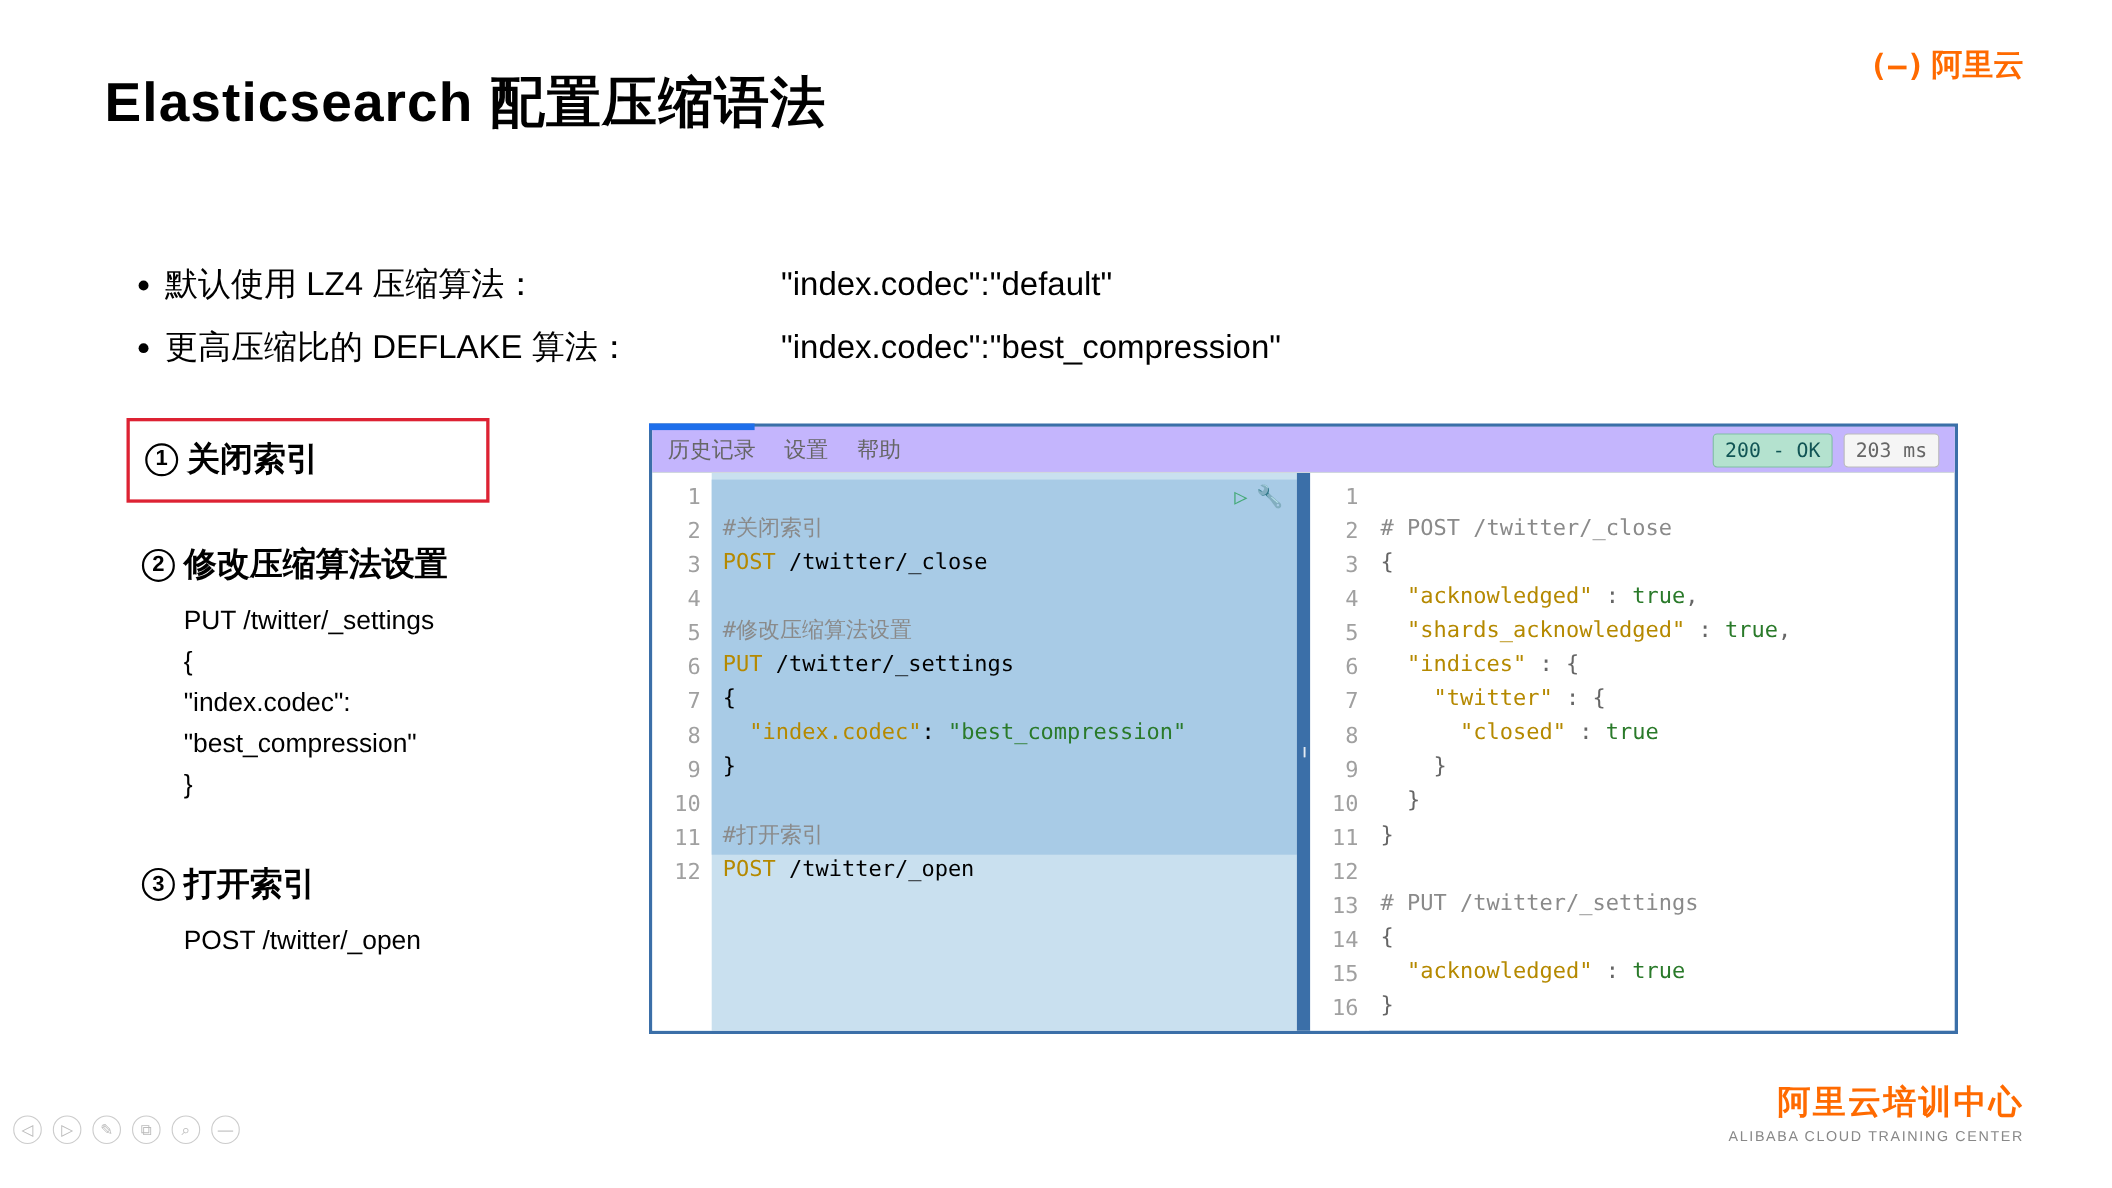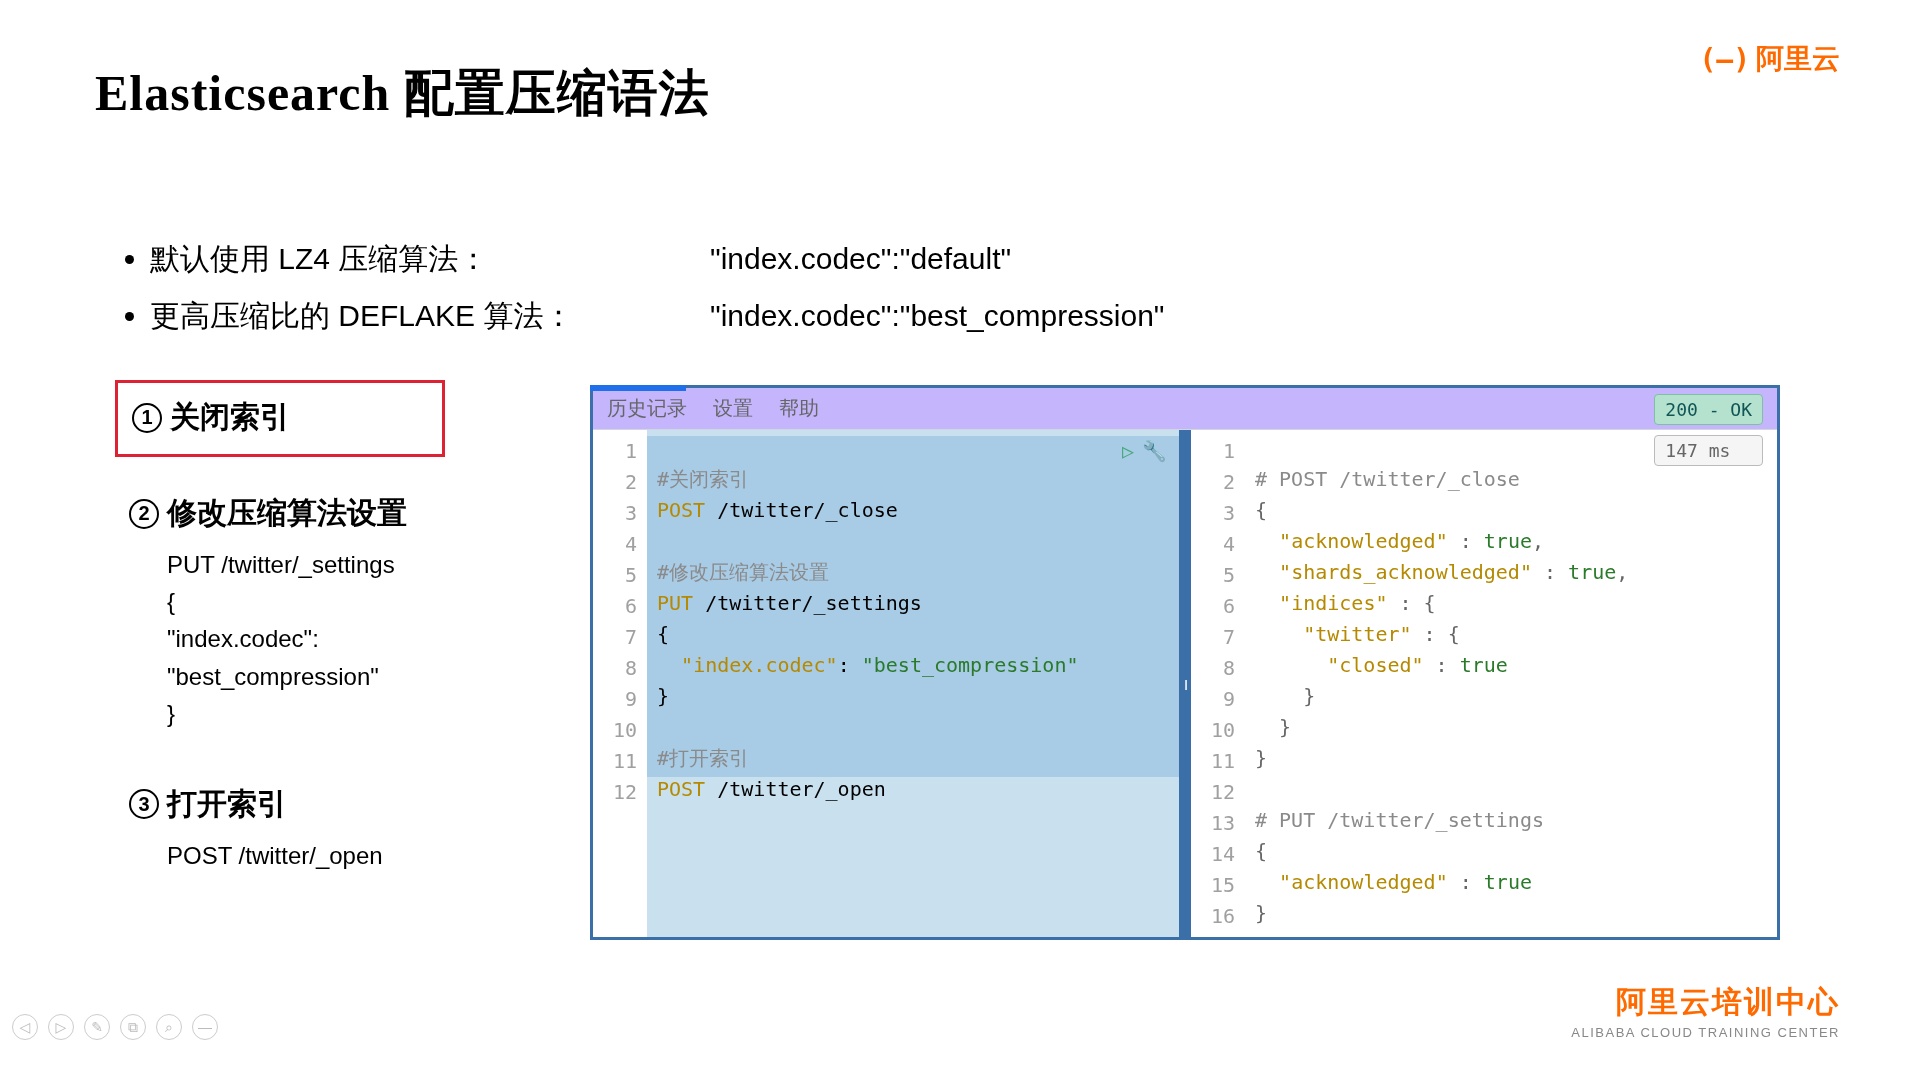--- a/index.html
+++ b/index.html
@@ -2,39 +2,39 @@
 <html><head>
 <meta charset="utf-8">
 <style>
   * { margin: 0; padding: 0; box-sizing: border-box; }
   html, body { width: 1920px; height: 1080px; font-family: "Microsoft YaHei", Arial, sans-serif; background: #fff; color: #000; }
   .slide { position: relative; width: 100%; height: 100%; }
 
   .logo-top { position: absolute; top: 40px; right: 80px; color: #ff6a00; font-weight: 700; font-size: 28px; display: flex; align-items: center; gap: 6px; }
   .logo-top .bracket { font-family: monospace; font-weight: 900; }
 
-  .title { position: absolute; top: 60px; left: 95px; font-size: 50px; font-weight: 700; letter-spacing: 1px; font-family: Liberation Serif, serif; }
+  .title { position: absolute; top: 60px; left: 95px; font-size: 50px; font-weight: 700; letter-spacing: 1px; }
 
   .bullets { position: absolute; top: 230px; left: 120px; font-size: 30px; line-height: 1.9; }
   .bullets li { list-style: disc; margin-left: 30px; }
   .bullet-val { display: inline-block; }
   .bullet-row { display: flex; }
   .bullet-label { width: 560px; }
 
   .steps { position: absolute; top: 380px; left: 115px; width: 330px; }
   .step { margin-bottom: 22px; padding: 14px 14px 16px 14px; }
   .step.active { border: 3px solid #d23; }
   .step-head { font-size: 30px; font-weight: 700; display: flex; align-items: center; gap: 8px; }
   .circ { display: inline-flex; width: 30px; height: 30px; border: 2px solid #000; border-radius: 50%; align-items: center; justify-content: center; font-size: 20px; font-weight: 700; }
   .step-body { font-size: 24px; margin-top: 12px; padding-left: 38px; line-height: 1.55; white-space: pre-line; }
 
   .console { position: absolute; top: 385px; left: 590px; width: 1190px; height: 555px; border: 3px solid #3b6fa8; display: flex; flex-direction: column; background: #fff; }
   .tabbar { height: 42px; display: flex; align-items: center; padding: 0 14px; gap: 26px; border-bottom: 1px solid #d0d7de; font-size: 20px; color: #666; position: relative; background: #c4b5fd; }
   .tabbar::before { content: ""; position: absolute; top: -3px; left: -3px; width: 96px; height: 6px; background: #1f6feb; }
-  .status { position: absolute; right: 14px; top: 6px; display: flex; gap: 10px; font-family: Menlo, monospace; font-size: 18px; flex-direction: column; }
+  .status { position: absolute; right: 14px; top: 6px; display: flex; gap: 10px; font-family: Menlo, monospace; font-size: 18px; }
   .badge { padding: 4px 10px; border: 1px solid #bbb; border-radius: 4px; background: #f5f5f5; }
   .badge.ok { background: #b4e2cf; border-color: #7fbfa3; color: #155; }
 
   .panes { flex: 1; display: flex; min-height: 0; }
   .pane { flex: 1; display: flex; font-family: Menlo, Consolas, monospace; font-size: 20px; line-height: 1.55; overflow: hidden; }
   .pane.left { background: #c9e0ef; position: relative; }
   .gutter { width: 54px; text-align: right; padding: 6px 10px 6px 0; color: #a0a0a0; background: #fff; user-select: none; }
   .pane.left .gutter { background: #fff; }
   .code { padding: 6px 10px; white-space: pre; flex: 1; margin-top: 28px; }
   .splitter { width: 12px; background: #3b6fa8; cursor: col-resize; position: relative; }
@@ -119,21 +119,21 @@
 
   <div class="console">
     <div class="tabbar">
       <span id="tabs" style="display: flex; gap: 26px;">
           <span>历史记录</span>
           <span>设置</span>
           <span>帮助</span>
         </span>
       <div class="status">
         <span class="badge ok">200 - OK</span>
-        <span class="badge">147 ms</span>
+        <span class="badge">203 ms</span>
       </div>
     </div>
     <div class="panes">
       <div class="pane left">
         <div class="selbg"></div>
         <div class="run-icons">
           <span class="play">▷</span>
           <span>🔧</span>
         </div>
         <div class="gutter" id="lgutter">

